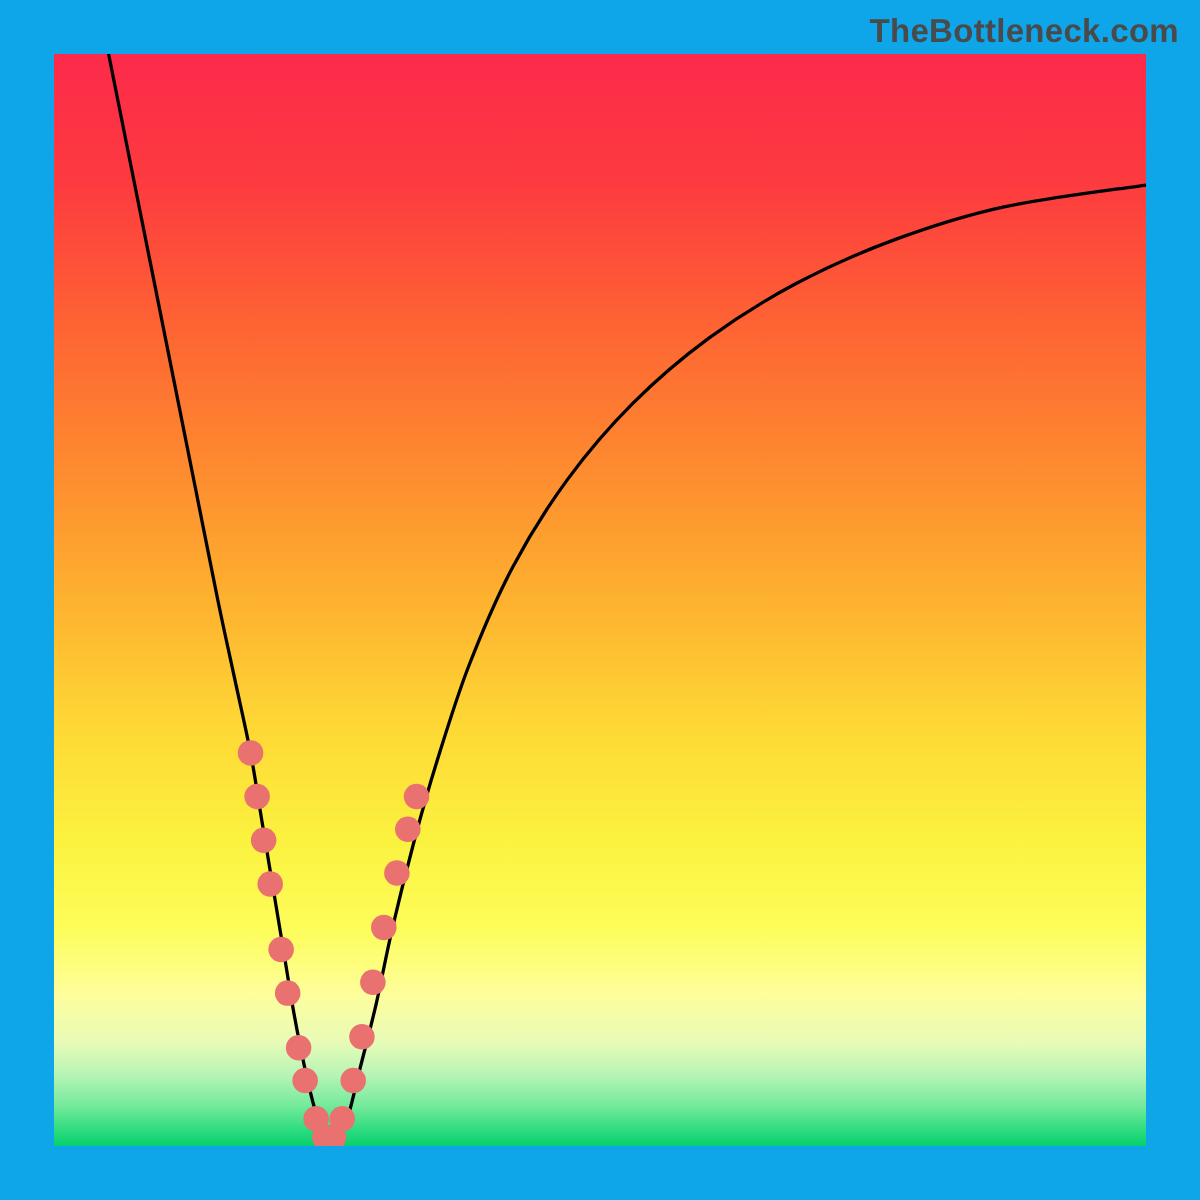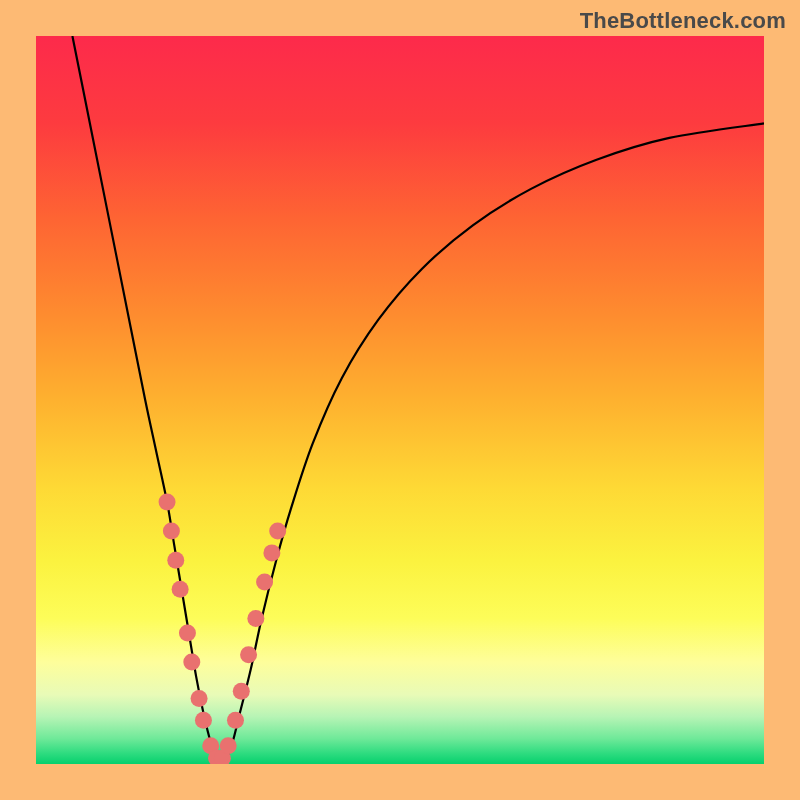--- a/index.html
+++ b/index.html
@@ -9,21 +9,21 @@
     height: 800px;
     background: #000;
     overflow: hidden;
   }
   .frame {
     position: absolute;
     left: 0;
     top: 0;
     width: 800px;
     height: 800px;
-    background: #fdba74;
+    background: #0ea5e9;
   }
   .watermark {
     position: absolute;
     top: 8px;
     right: 14px;
     font-family: Arial, Helvetica, sans-serif;
     font-size: 22px;
     font-weight: 600;
     color: #4a4a4a;
     letter-spacing: 0.2px;

